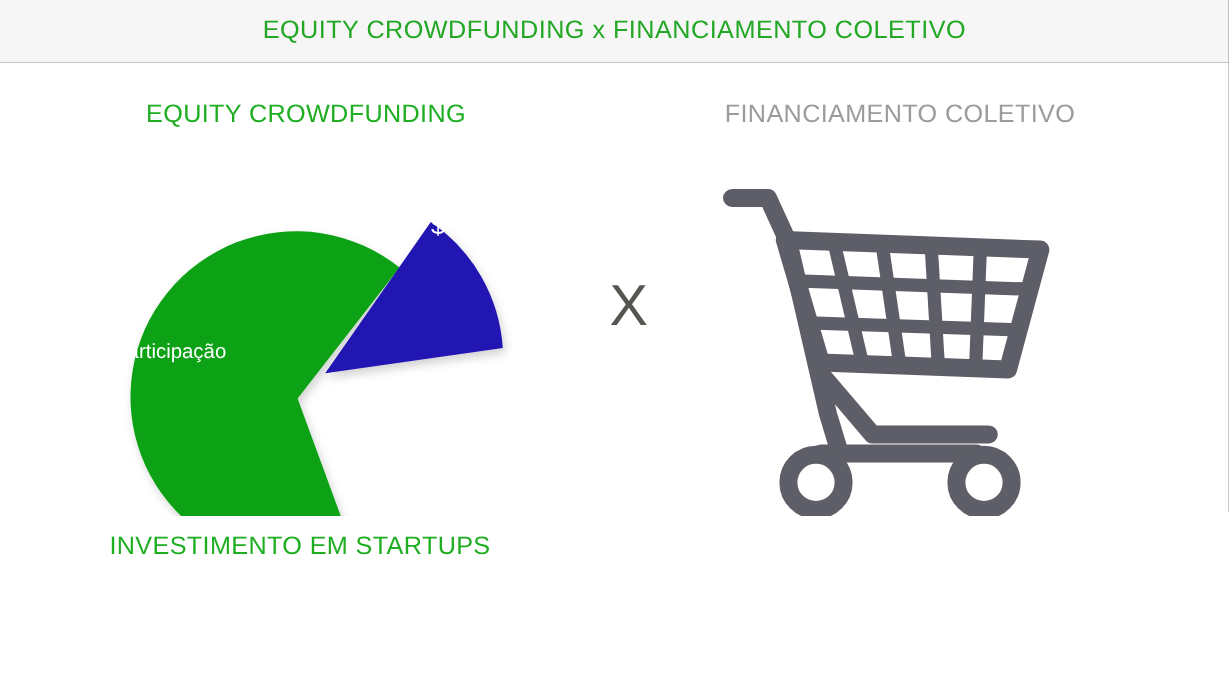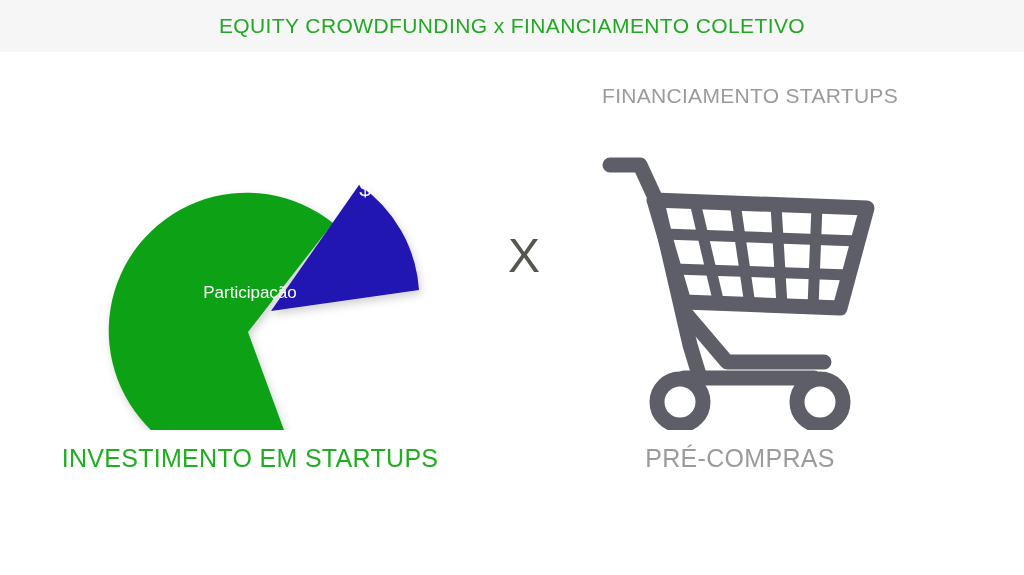--- a/index.html
+++ b/index.html
@@ -60,21 +60,21 @@
     letter-spacing: 0.3px;
     white-space: nowrap;
     font-weight: 400;
   }
   .col-heading.left  { left: 0;   top: 32px; width: 510px; text-align: center; color: #1fae22; }
   .col-heading.right { left: 500px; top: 32px; width: 500px; text-align: center; color: #9b9b9b; }
 
   
   .col-caption {
     position: absolute;
-    font-size: 25px;
+    font-size: 21px;
     letter-spacing: 0.3px;
     white-space: nowrap;
     font-weight: 400;
   }
   .col-caption.left  { left: 0;    top: 392px; width: 500px; text-align: center; color: #1fae22; }
   .col-caption.right { left: 500px; top: 392px; width: 480px; text-align: center; color: #9b9b9b; }
 
   
   .pie-wrap {
     position: absolute;
@@ -82,21 +82,20 @@
     top: 78px;
     width: 340px;
     height: 300px;
   }
   .pie-svg { display: block; }
   .pie-label {
     position: absolute;
     left: 0;
     top: 152px;
     width: 310px;
-    text-align: center;
     color: #ffffff;
     font-size: 17px;
     line-height: 1.28;
     pointer-events: none;
   }
 
   
   .x-sep {
     position: absolute;
     left: 478px;
@@ -142,21 +141,22 @@
 <body>
 
 <div id="slide">
 
   <div class="header-band">
     <div class="header-title">EQUITY CROWDFUNDING x FINANCIAMENTO COLETIVO</div>
   </div>
 
   <div class="body-area">
 
-    <div class="col-heading right">FINANCIAMENTO STARTUPS</div>
+    <div class="col-heading left">EQUITY CROWDFUNDING</div>
+    <div class="col-heading right">FINANCIAMENTO COLETIVO</div>
 
     <div class="pie-wrap">
       <svg class="pie-svg" width="340" height="300" viewBox="0 0 340 300">
         <defs>
           <filter id="pieShadow" x="-25%" y="-25%" width="160%" height="160%">
             <feDropShadow dx="2" dy="4" stdDeviation="4" flood-color="#000000" flood-opacity="0.18"></feDropShadow>
           </filter>
         </defs>
 
         <g filter="url(#pieShadow)">
@@ -206,18 +206,17 @@
           <path d="M 184 75 L 190 176"></path>
           <path d="M 225 76 L 221 177"></path>
         </g>
 
         <circle cx="88" cy="272" r="23" fill="none" stroke="#5e5e68" stroke-width="15"></circle>
         <circle cx="228" cy="272" r="23" fill="none" stroke="#5e5e68" stroke-width="15"></circle>
       </svg>
     </div>
 
     <div class="col-caption left">INVESTIMENTO EM STARTUPS</div>
-    <div class="col-caption right">PRÉ-COMPRAS</div>
 
   </div>
 
 
 </div>
 
 </body></html>

